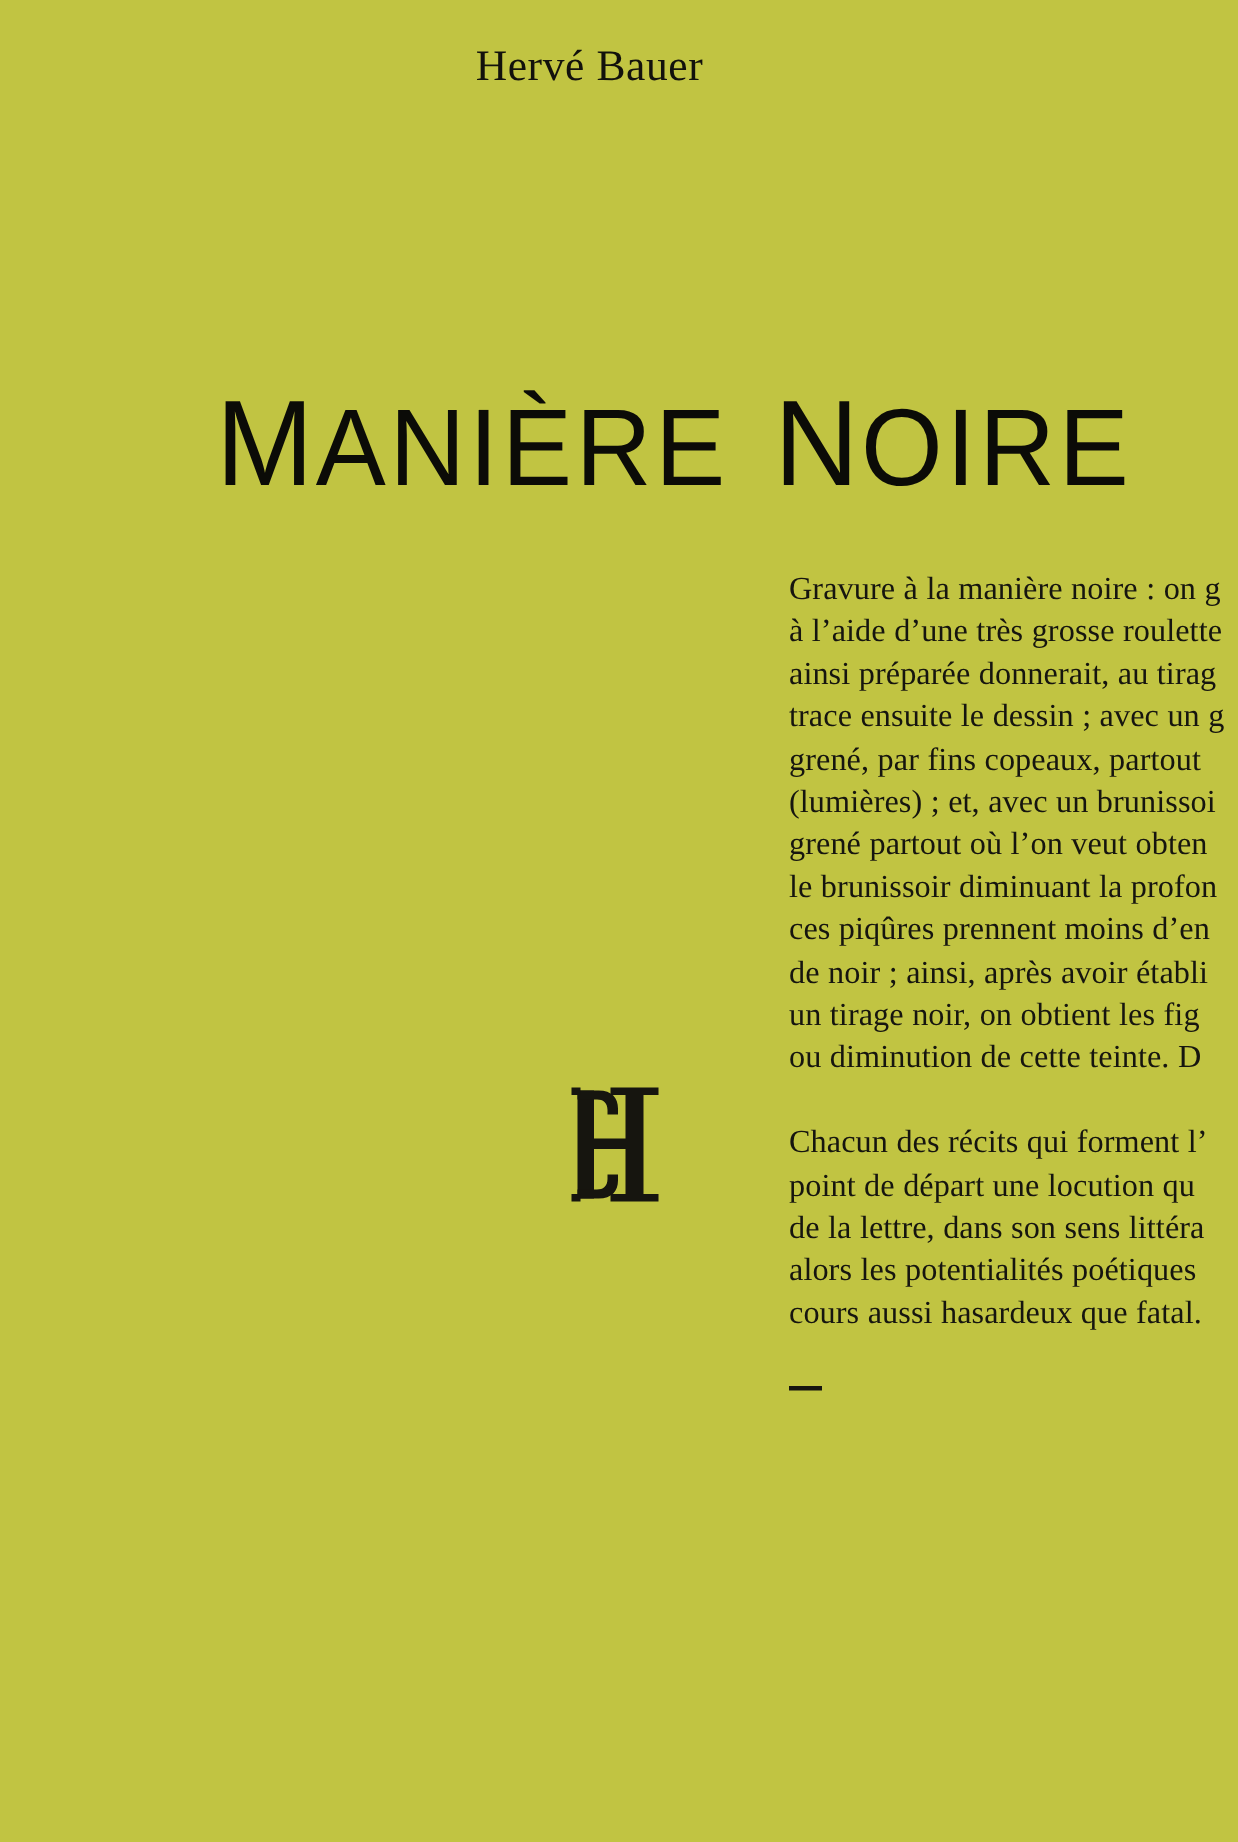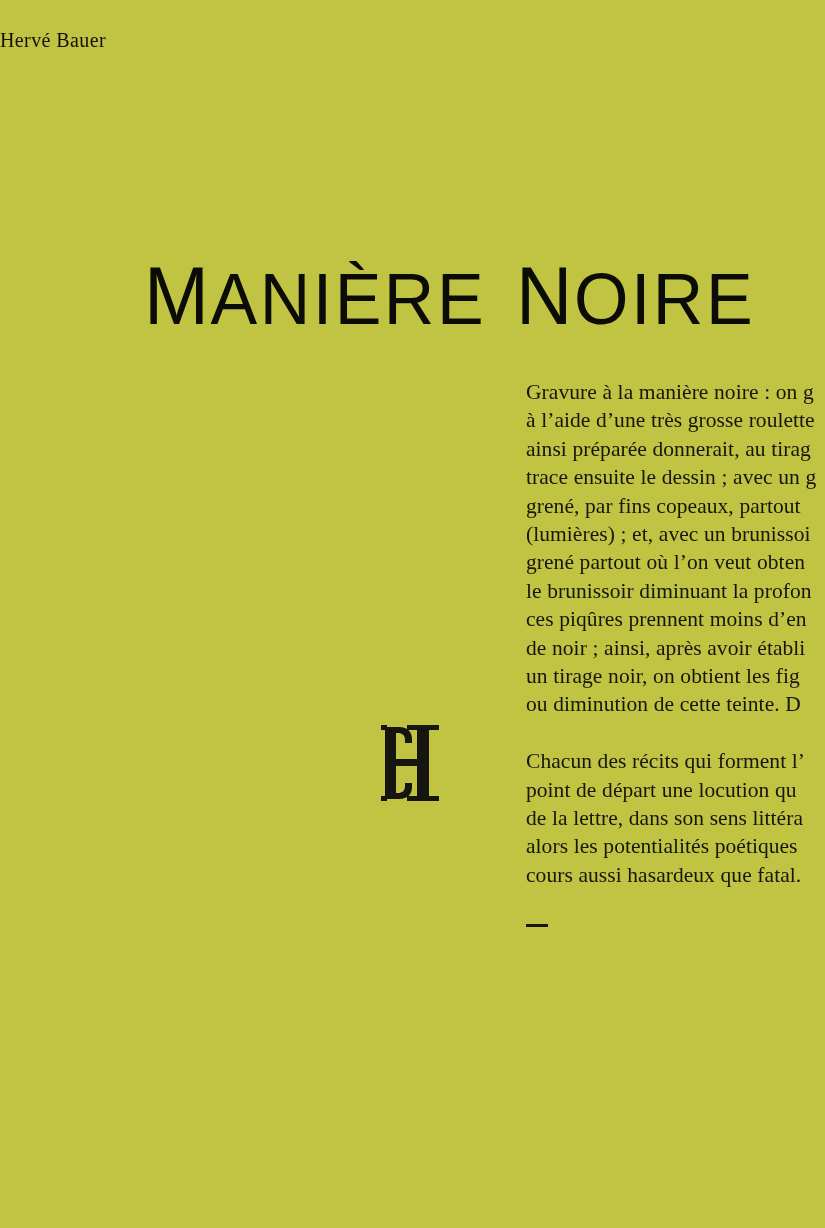--- a/index.html
+++ b/index.html
@@ -23,23 +23,23 @@
     background: #c1c442;
     overflow: hidden;
   }
 
   
   .author {
     position: absolute;
     left: 0;
     top: 30px;
     width: 786px;
-    text-align: left;
+    text-align: center;
     font-family: "Liberation Serif", "DejaVu Serif", serif;
-    font-size: 20px;
+    font-size: 29px;
     font-weight: 400;
     letter-spacing: 0.4px;
     color: #12110c;
     line-height: 1;
     white-space: nowrap;
   }
 
   
   .title {
     position: absolute;

